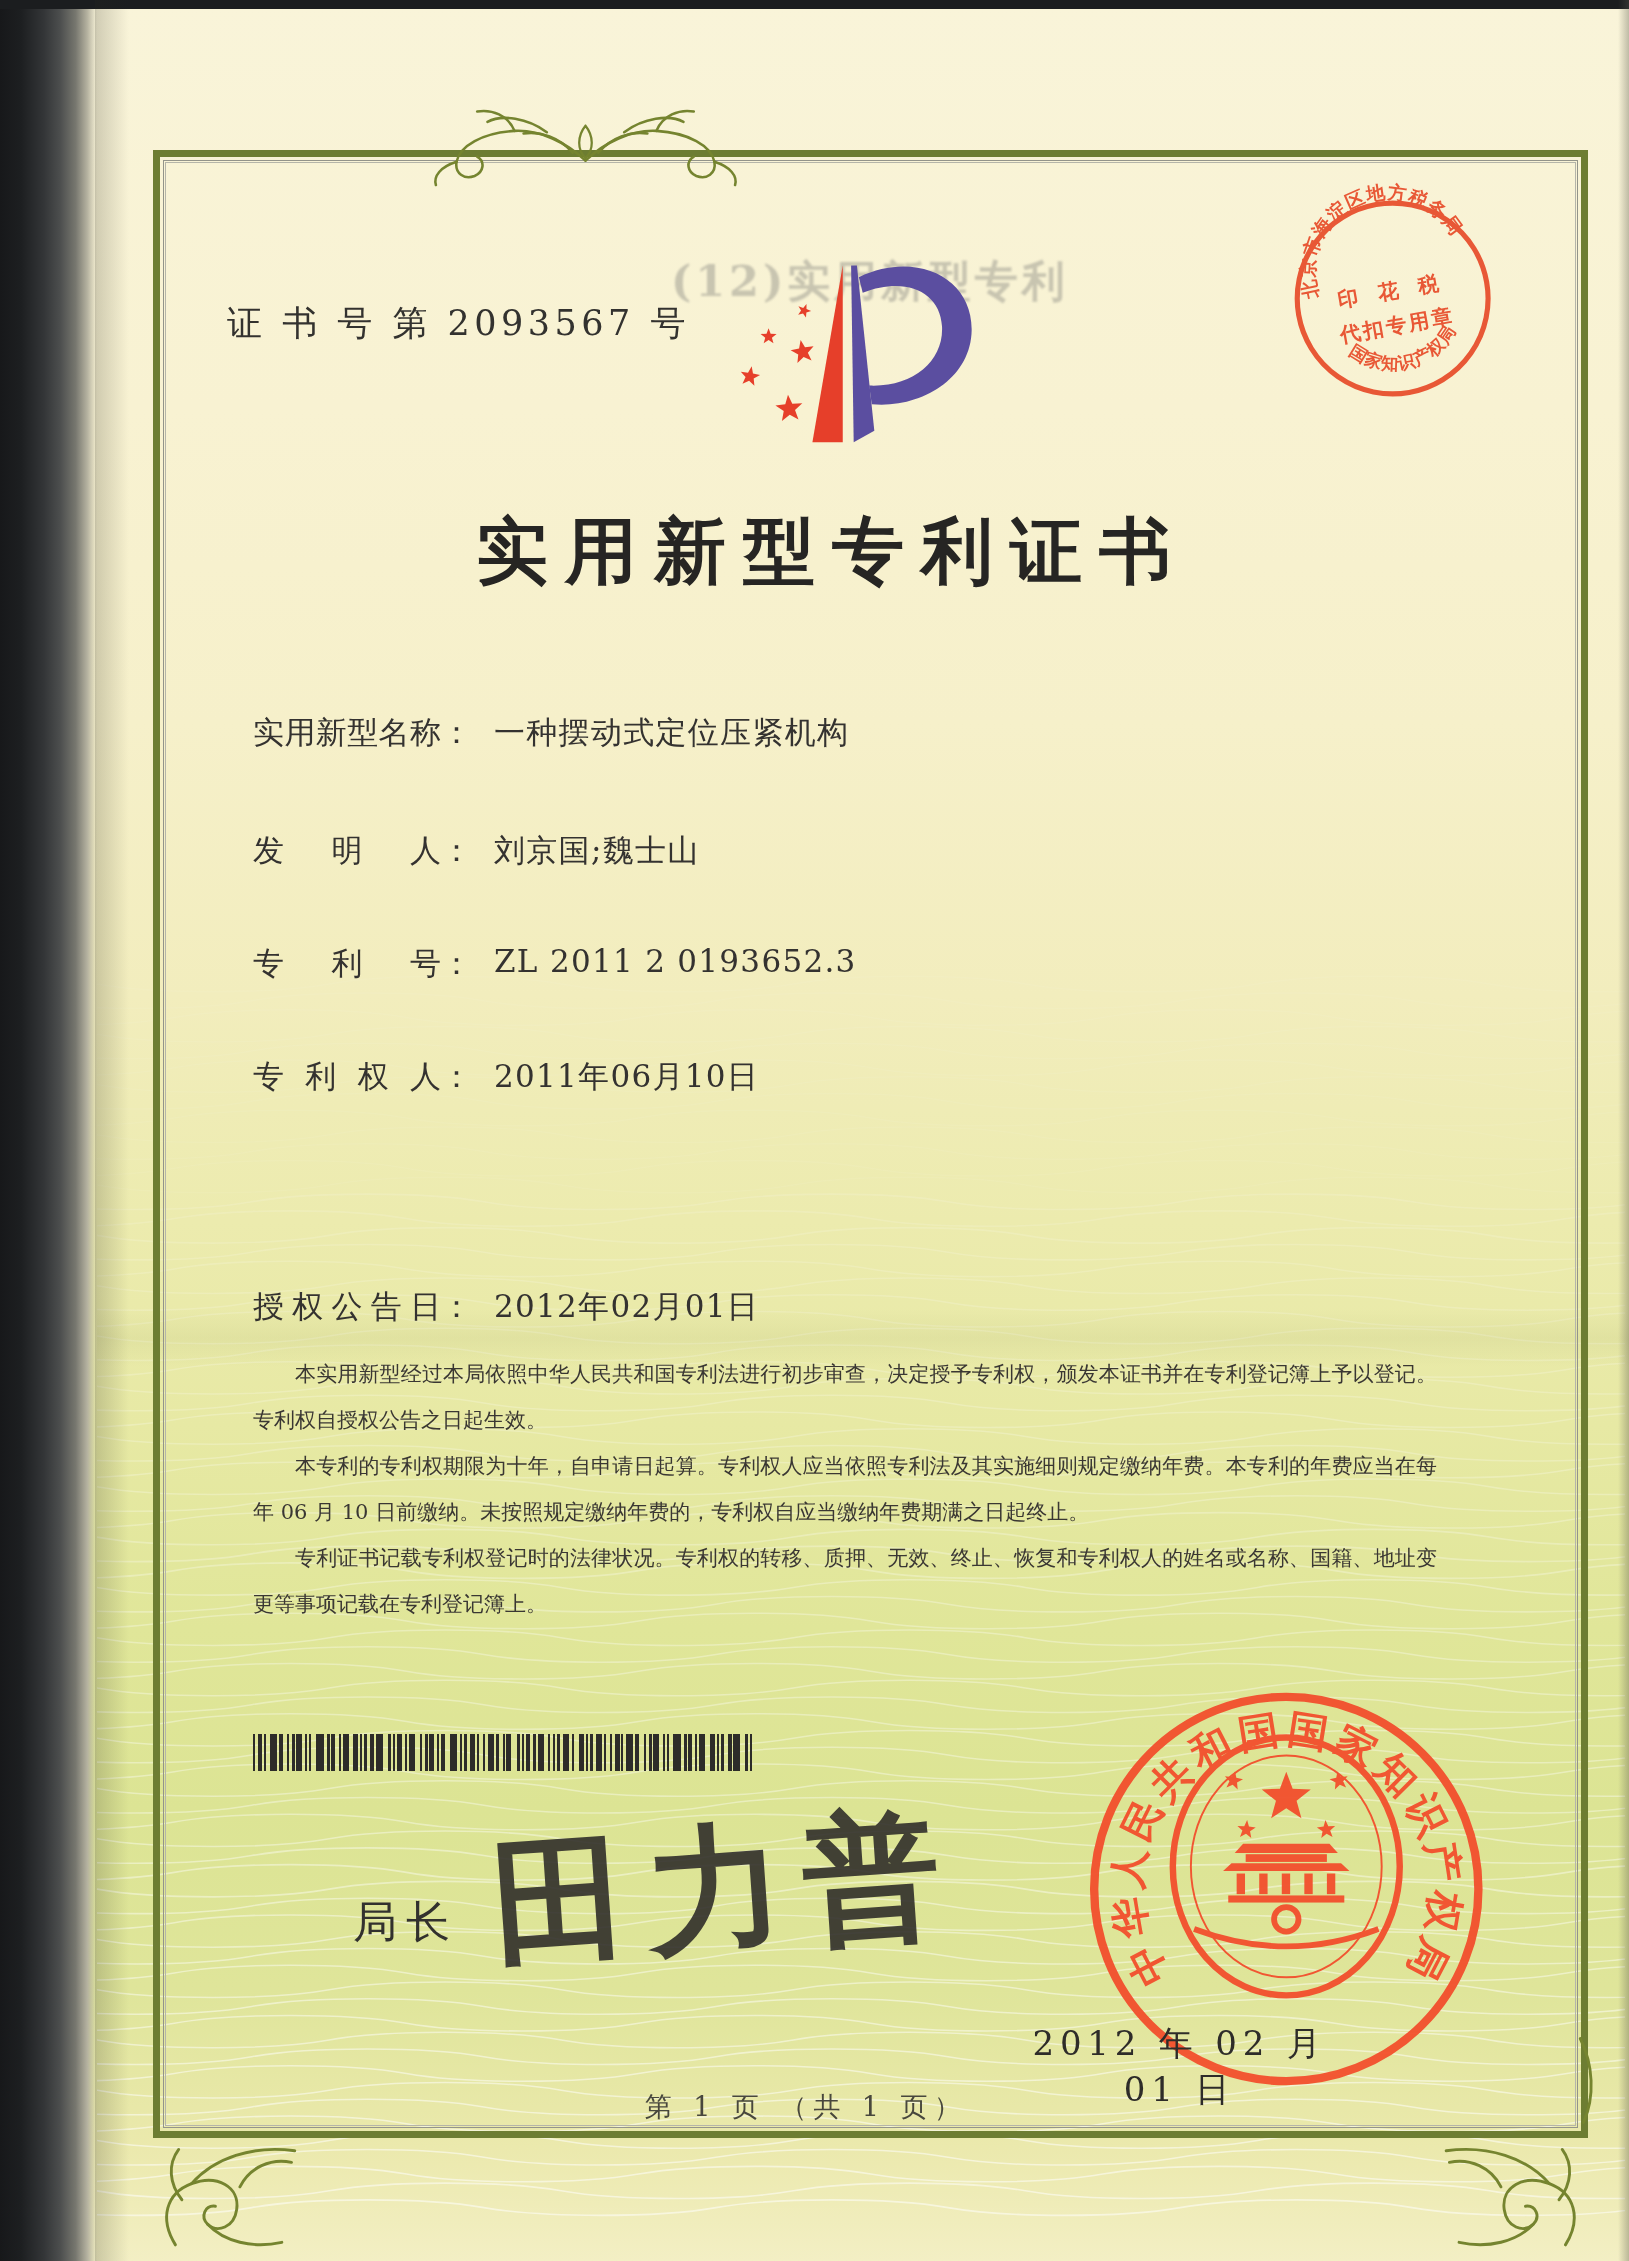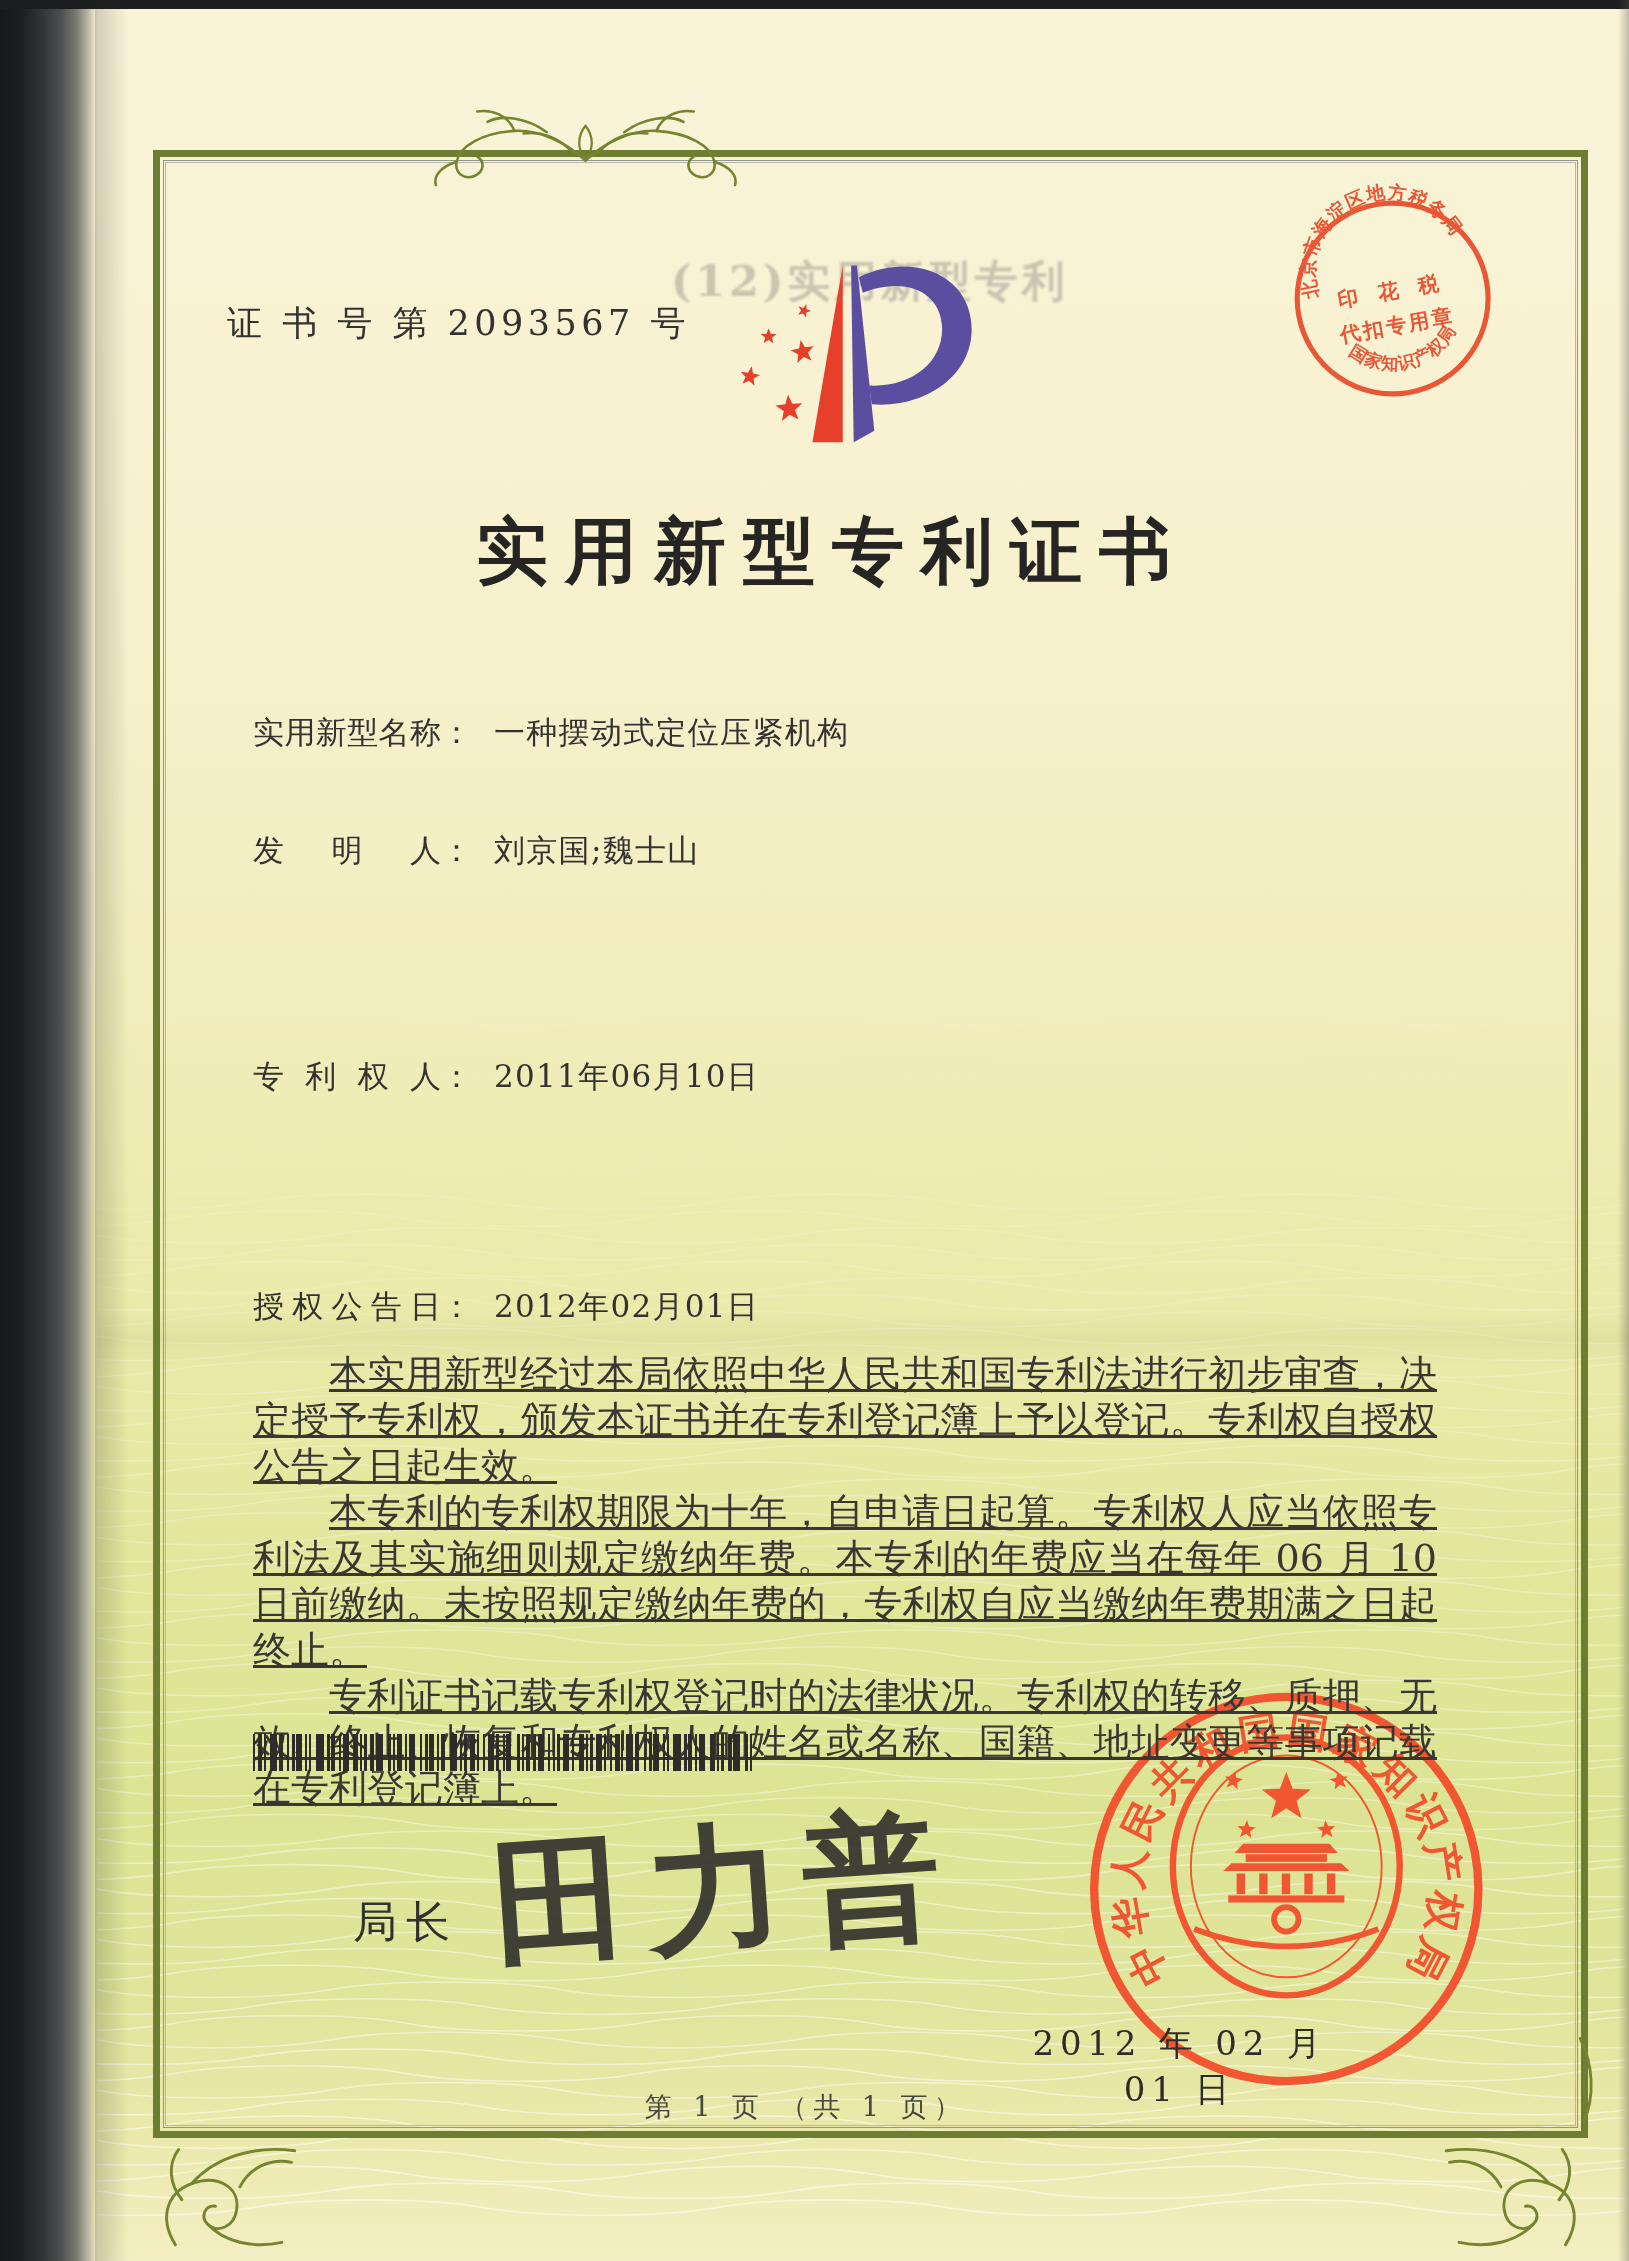--- a/index.html
+++ b/index.html
@@ -37,22 +37,22 @@
   .cert-no{left:227px;top:300px;font-size:35px;letter-spacing:4.5px;color:#33322f;}
   .ghost{left:671px;top:253px;width:632px;font-size:43px;letter-spacing:3.9px;
     color:rgba(128,128,122,.40);filter:blur(1px);font-weight:bold;}
   .title{left:129px;top:504px;width:1406px;text-align:center;
     font-size:72px;font-weight:bold;letter-spacing:17px;color:#262523;}
   .field{position:absolute;left:253px;height:45px;font-size:31px;color:#343230;white-space:nowrap;}
   .f0{top:712px}.f1{top:830px}.f2{top:943px}.f3{top:1056px}.f4{top:1172px}.f5{top:1286px}
   .field .lab{display:inline-block;width:188px;text-align:justify;text-align-last:justify;vertical-align:top;}
   .field .col{display:inline-block;vertical-align:top;}
   .field .val{display:inline-block;margin-left:22px;vertical-align:top;letter-spacing:1.3px;}
-  .body-text{left:253px;top:1351px;width:1184px;font-size:38px;line-height:46px;
-    text-align:justify;color:#3a3733;text-decoration:underline;}
+  .body-text{left:253px;top:1351px;width:1184px;font-size:21px;line-height:46px;
+    text-align:justify;color:#3a3733;}
   .body-text p{margin:0;text-indent:2em;}
   .barcode{left:253px;top:1734px;width:509px;height:37px;}
   .juzhang{left:353px;top:1893px;font-size:44px;letter-spacing:9px;color:#32312e;}
   .signature{left:491px;top:1798px;font-size:137px;font-weight:bold;color:#2c2a27;
     letter-spacing:19.3px;opacity:.88;transform:rotate(-4deg);white-space:nowrap;}
   .seal-date{left:1025px;top:2021px;width:309px;text-align:center;
     font-size:34px;letter-spacing:5.8px;color:#2e2c29;}
   .footer{left:387px;top:2089px;width:838px;text-align:center;
     font-size:27px;letter-spacing:6.4px;color:#48473d;}
   svg text{font-family:"DejaVu Serif","Liberation Serif",serif;}
@@ -251,20 +251,23 @@
     </g>
   </svg>
 
   <div class="abs title">实用新型专利证书</div>
 
   <div class="abs field f0">
     <span class="lab">实用新型名称</span><span class="col">：</span><span class="val">一种摆动式定位压紧机构</span>
   </div>
   <div class="abs field f1">
     <span class="lab">发明人</span><span class="col">：</span><span class="val">刘京国;魏士山</span>
+  </div>
+  <div class="abs field f2">
+    <span class="lab">专利号</span><span class="col">：</span><span class="val">ZL 2011 2 0193652.3</span>
   </div>
   <div class="abs field f3">
     <span class="lab">专利权人</span><span class="col">：</span><span class="val">2011年06月10日</span>
   </div>
   <div class="abs field f5">
     <span class="lab">授权公告日</span><span class="col">：</span><span class="val">2012年02月01日</span>
   </div>
 
   <div class="abs body-text">
     <p>本实用新型经过本局依照中华人民共和国专利法进行初步审查，决定授予专利权，颁发本证书并在专利登记簿上予以登记。专利权自授权公告之日起生效。</p>

